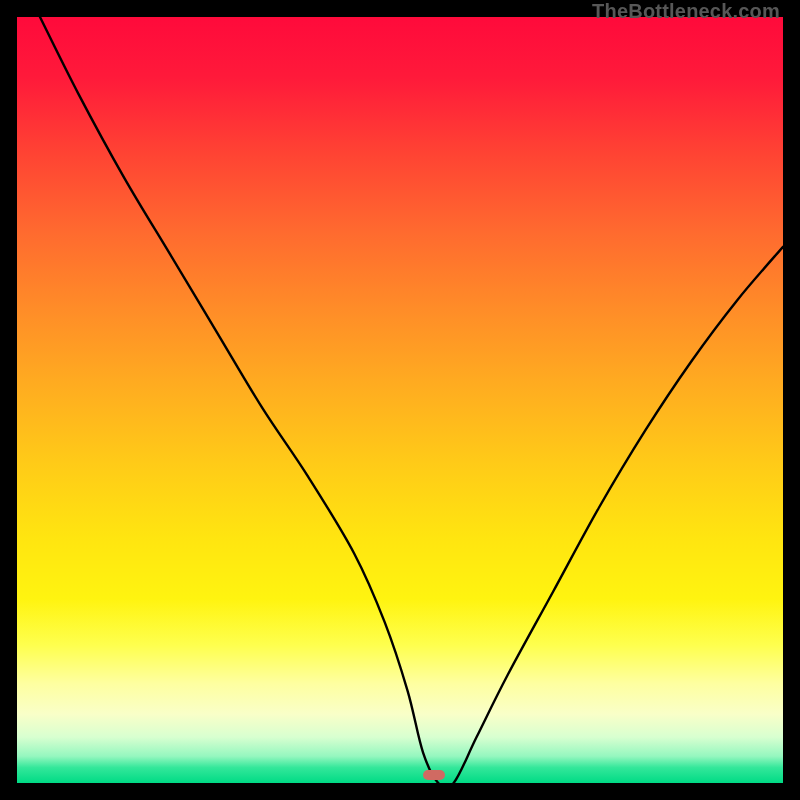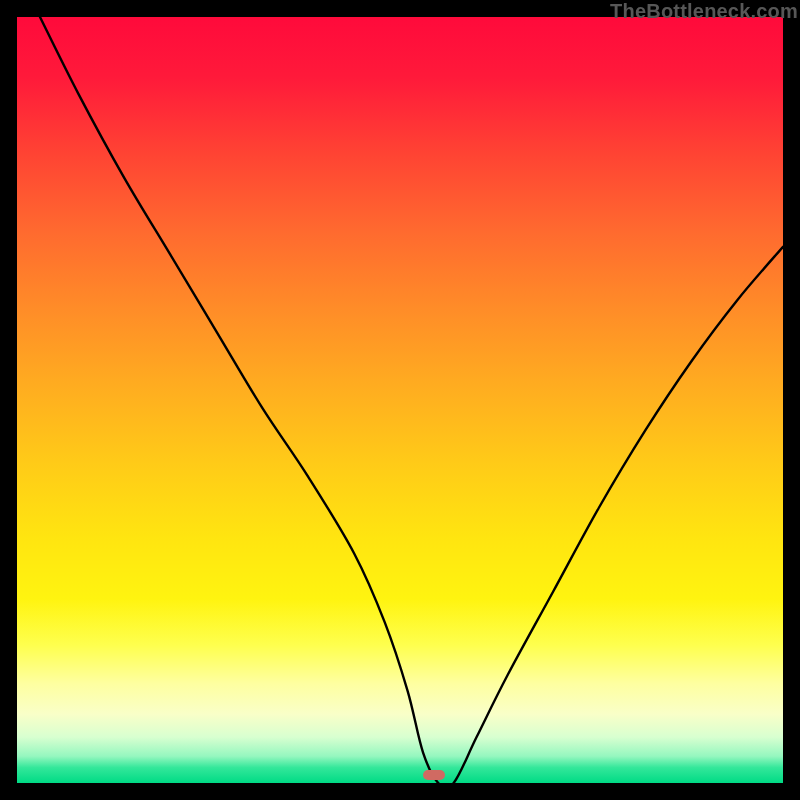--- a/index.html
+++ b/index.html
@@ -59,21 +59,21 @@
     position: absolute;
     width: 22px;
     height: 10px;
     border-radius: 5px;
     background: #d06a62;
     transform: translate(-50%, -50%);
   }
   .watermark {
     position: absolute;
     top: 0px;
-    right: 2px;
+    right: 20px;
     font-family: Arial, Helvetica, sans-serif;
     font-size: 20px;
     font-weight: bold;
     color: #575757;
     letter-spacing: 0.2px;
   }
 </style>
 </head>
 <body>
 

